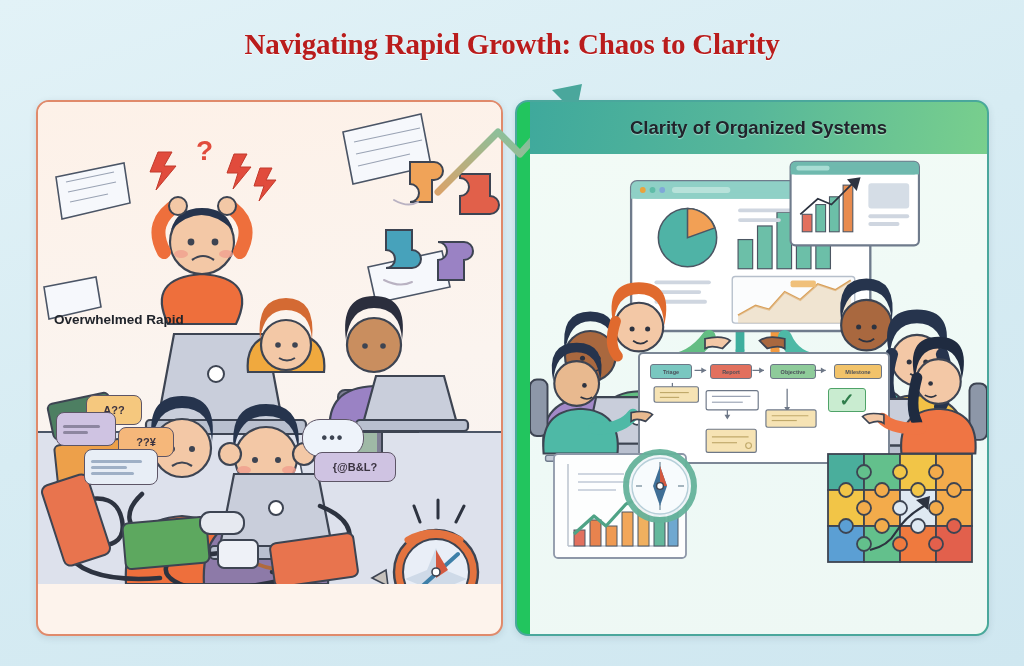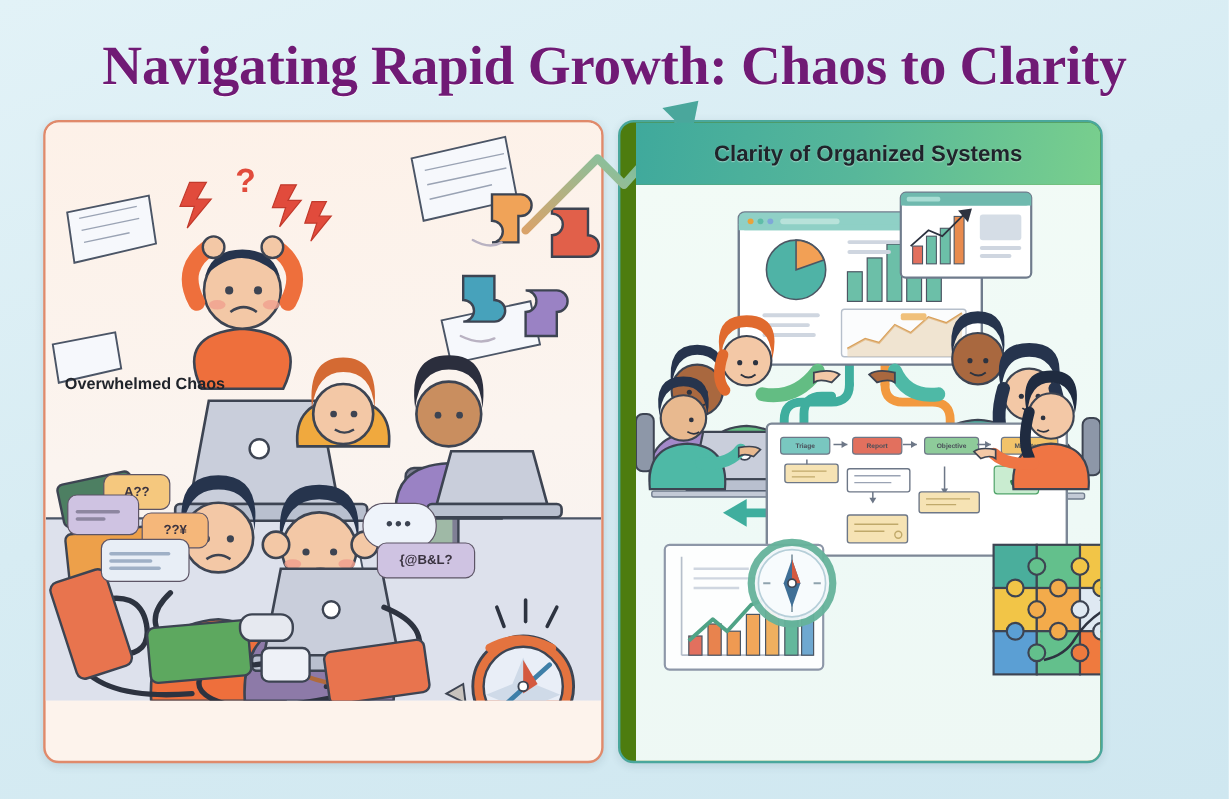--- a/index.html
+++ b/index.html
@@ -11,37 +11,37 @@
     position: relative;
   }
   #stage { position: absolute; inset: 0; }
 
   
   .title {
     position: absolute; top: 28px; left: 0; width: 1024px;
     text-align: center;
     font-family: "Liberation Serif", serif;
     font-weight: bold;
-    font-size: 46px;
+    font-size: 29px;
     letter-spacing: -0.2px;
-    color: #701a75;
+    color: #b91c1c;
     text-shadow: 0 1px 0 rgba(255,255,255,.75);
   }
 
   
   .growth-arrow { position: absolute; left: 420px; top: 70px; width: 200px; height: 130px; z-index: 2; }
 
   
   .panel {
     position: absolute; top: 100px; height: 536px;
     border-radius: 13px; overflow: hidden;
     box-shadow: 0 2px 7px rgba(40,60,80,.13);
   }
   .panel-left  { left: 36px;  width: 467px; border: 2px solid #e08a6b; background: #fdf3ec; }
-  .panel-right { left: 515px; width: 404px; border: 2px solid #4aa79c; background: #4d7c0f; padding-left: 13px; }
+  .panel-right { left: 515px; width: 474px; border: 2px solid #4aa79c; background: #22c55e; padding-left: 13px; }
 
   .panel-head {
     height: 52px; display: flex; align-items: center; justify-content: center;
     font-size: 18.5px; font-weight: bold; color: #20242b;
     text-shadow: 0 1px 1px rgba(255,255,255,.45);
     position: relative; z-index: 3;
   }
   .head-chaos   { background: linear-gradient(100deg, #f5b46a 0%, #f09a62 42%, #e2705e 100%); }
   .head-clarity { background: linear-gradient(100deg, #3fa99c 0%, #57b79a 48%, #79cf8d 100%); }
 
@@ -251,21 +251,21 @@
           <g stroke="#2d3340" stroke-width="3" stroke-linecap="round">
             <line x1="30" y1="-12" x2="24" y2="-28"></line>
               <line x1="48" y1="-16" x2="48" y2="-34"></line>
             <line x1="66" y1="-12" x2="74" y2="-28"></line>
           </g>
           <path d="M-18,44 l14,-8 l2,16 z" fill="#c7c2bd" stroke="#3d4452" stroke-width="1.6"></path>
           <path d="M-24,68 l16,-6 l0,16 z" fill="#c7c2bd" stroke="#3d4452" stroke-width="1.6"></path>
         </g>
       </svg>
 
-      <div class="caption cap-overwhelmed">Overwhelmed Chaos</div>
+      <div class="caption cap-overwhelmed">Overwhelmed Rapid</div>
 
       <div class="bubble bub-a">A??</div>
       <div class="bubble bub-l1">
         <div style="width:100%">
             <i class="bline" style="width:80%"></i>
             <i class="bline" style="width:55%"></i>
           </div>
       </div>
       <div class="bubble bub-q">??¥</div>
       <div class="bubble bub-l2">

